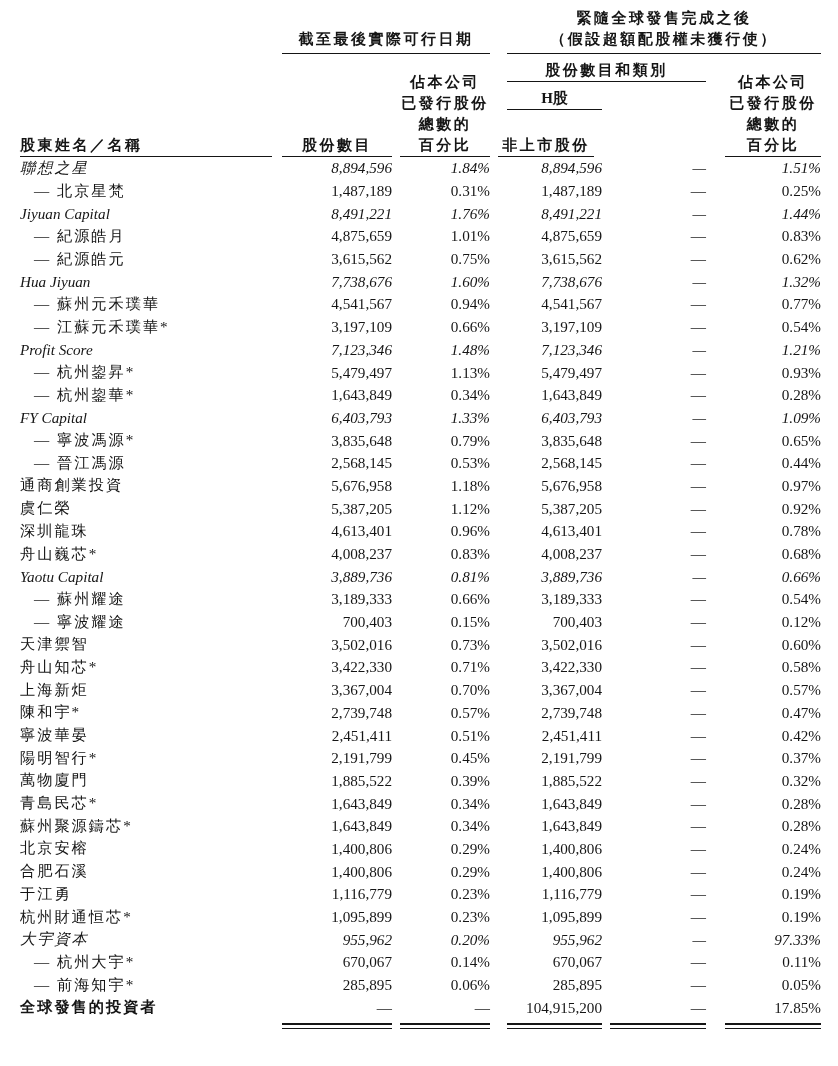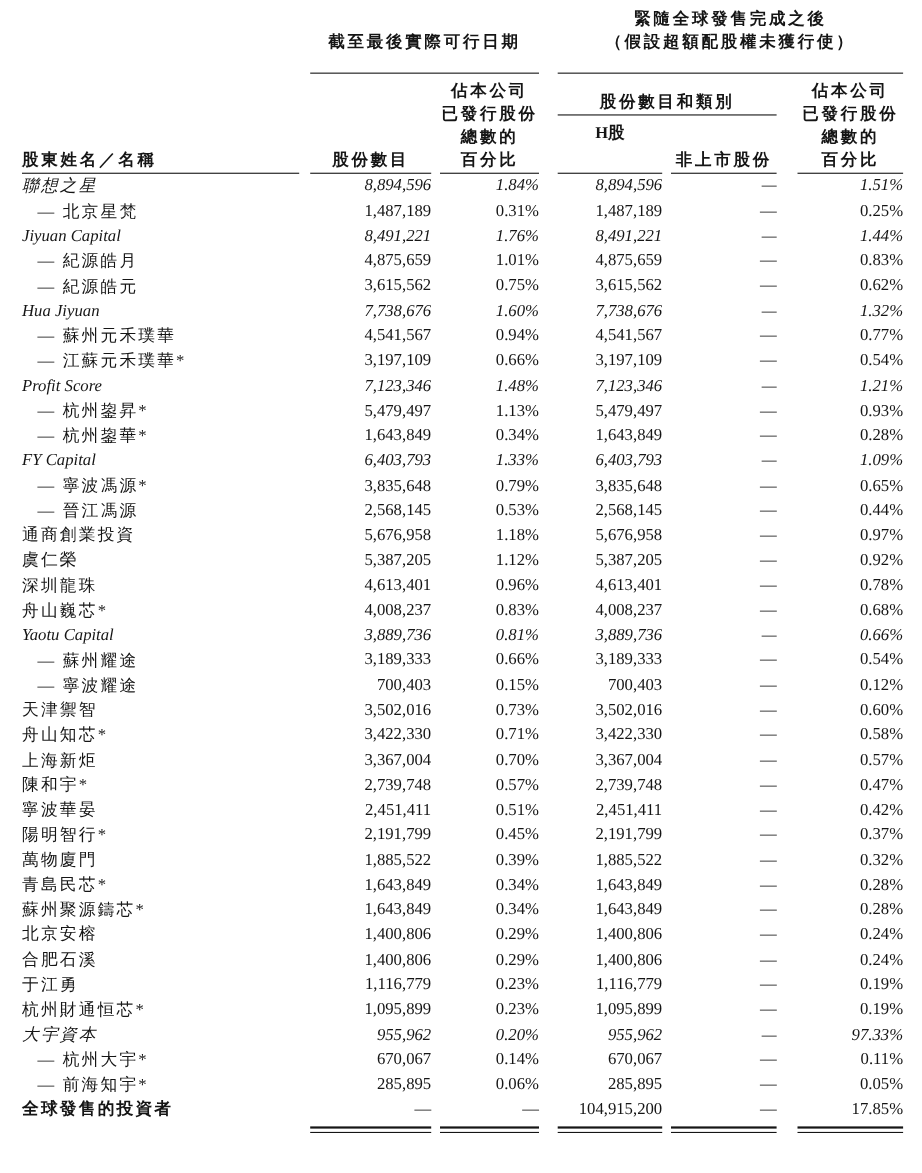--- a/index.html
+++ b/index.html
@@ -9,24 +9,24 @@
   table { border-collapse: collapse; table-layout: fixed; width: 801px; }
   col.name { width: 252px; } col.c1 { width: 120px; } col.c2 { width: 98px; }
   col.c3 { width: 112px; } col.c4 { width: 104px; } col.c5 { width: 115px; }
 
   th { font-weight: bold; vertical-align: bottom; padding: 0; font-size: 15px; line-height: 21px; }
   .hdr-cjk { letter-spacing: 2.5px; }
   .rule { border-bottom: 1.6px solid #151515; }
   .center { text-align: center; }
   .left { text-align: left; }
   .ml10 { margin-left: 10px; } .ml8 { margin-left: 8px; } .ml17 { margin-left: 17px; } .ml19 { margin-left: 19px; }
-  .grp-pad { padding-bottom: 16px; }
+  .grp-pad { padding-bottom: 3px; }
   tr.hrow2 th { padding-top: 6px; }
 
-  .subcols { display: flex; margin-top: 6px; }
+  .subcols { display: flex; margin-top: 6px; flex-direction: column; }
   .subcols .sc3 { width: 95px; margin-left: 17px; }
   .subcols .sc4 { width: 96px; margin-left: 8px; margin-top: 25px; }
 
   tbody td { font-size: 15.2px; height: 22.7px; padding: 0; vertical-align: middle; white-space: nowrap; }
   td.num { text-align: right; }
   td.name.cjk { letter-spacing: 2px; }
   tr.sub td.name { padding-left: 14px; }
   tr.parent td { font-style: italic; }
   tr.total td.name { font-weight: bold; margin-top: 28px; }
 

